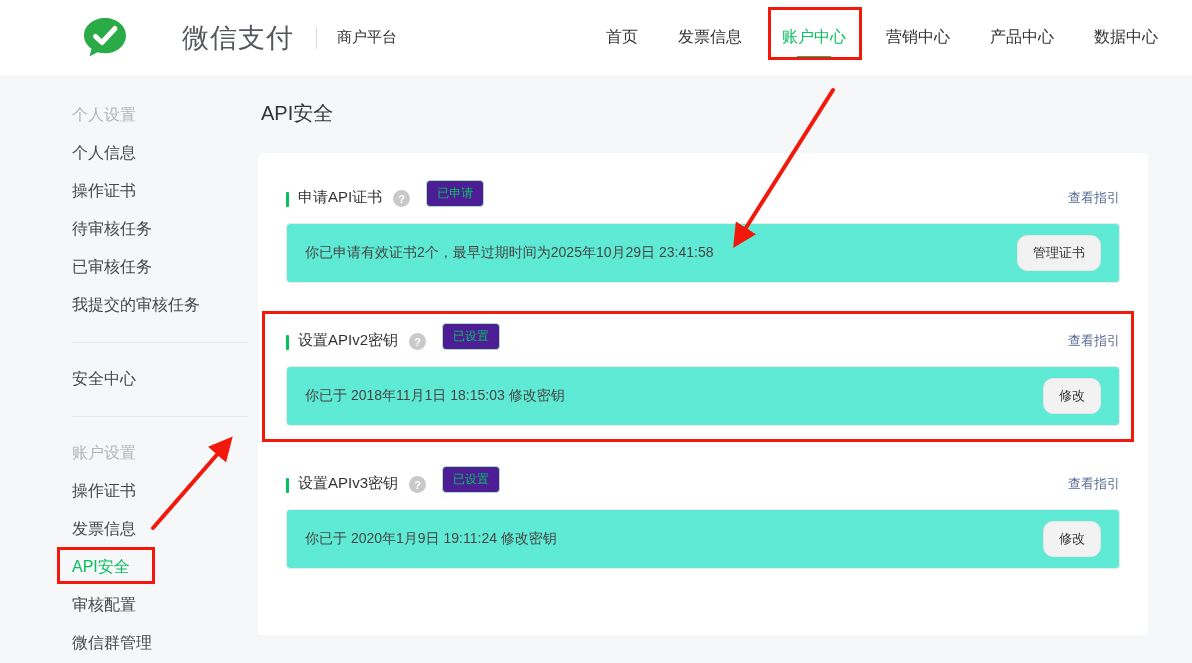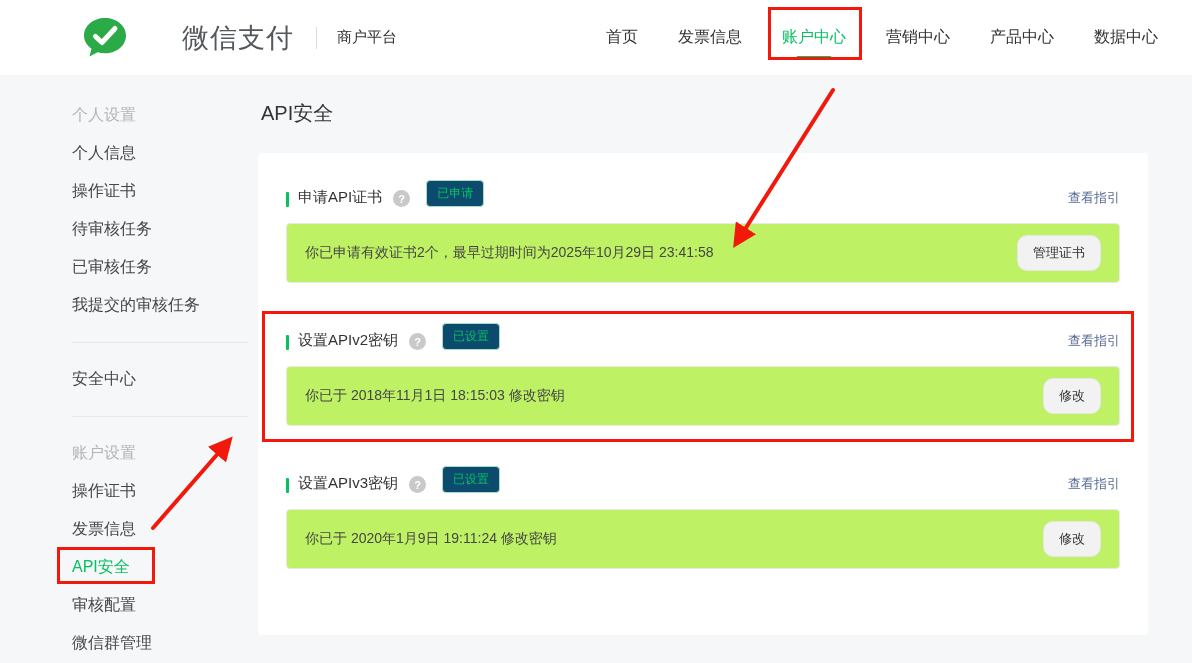--- a/index.html
+++ b/index.html
@@ -57,26 +57,26 @@
   .section-head { display:flex; align-items:flex-end; height:26px; }
   .green-bar { width:3px; height:15px; background:#07c160; margin-right:9px; border-radius:1px; }
   .section-title { font-size:15px; color:#333; }
   .help-icon {
     width:17px; height:17px; border-radius:50%; background:#c9c9c9; color:#fff;
     font-size:11px; font-weight:bold; display:flex; align-items:center; justify-content:center;
     margin-left:11px; cursor:pointer;
   }
   .badge {
     margin-left:16px; font-size:12px; color:#07c160; border:1px solid #a8dfc0;
-    border-radius:4px; padding:4px 10px; background:#0c4a6e;
+    border-radius:4px; padding:4px 10px; background:#4c1d95;
   }
   .guide-link { margin-left:auto; font-size:13px; color:#576b95; cursor:pointer; }
   .row-box {
     margin-top:16px; height:60px; border:1px solid #e9e9e9; border-radius:4px;
-    display:flex; align-items:center; padding:0 18px; background:#bef264;
+    display:flex; align-items:center; padding:0 18px; background:#5eead4;
   }
   .row-text { font-size:14px; color:#464646; }
   .row-btn {
     margin-left:auto; background:#f2f2f2; border:1px solid #e5e5e5; border-radius:10px;
     font-size:13px; color:#333; padding:8px 15px; cursor:pointer;
     font-family:"Liberation Sans","DejaVu Sans",sans-serif;
   }
   .section-annotation {
     position:absolute; left:-24px; right:-14px; top:-13px; bottom:-16px;
     border:3px solid #f2190c; pointer-events:none;

